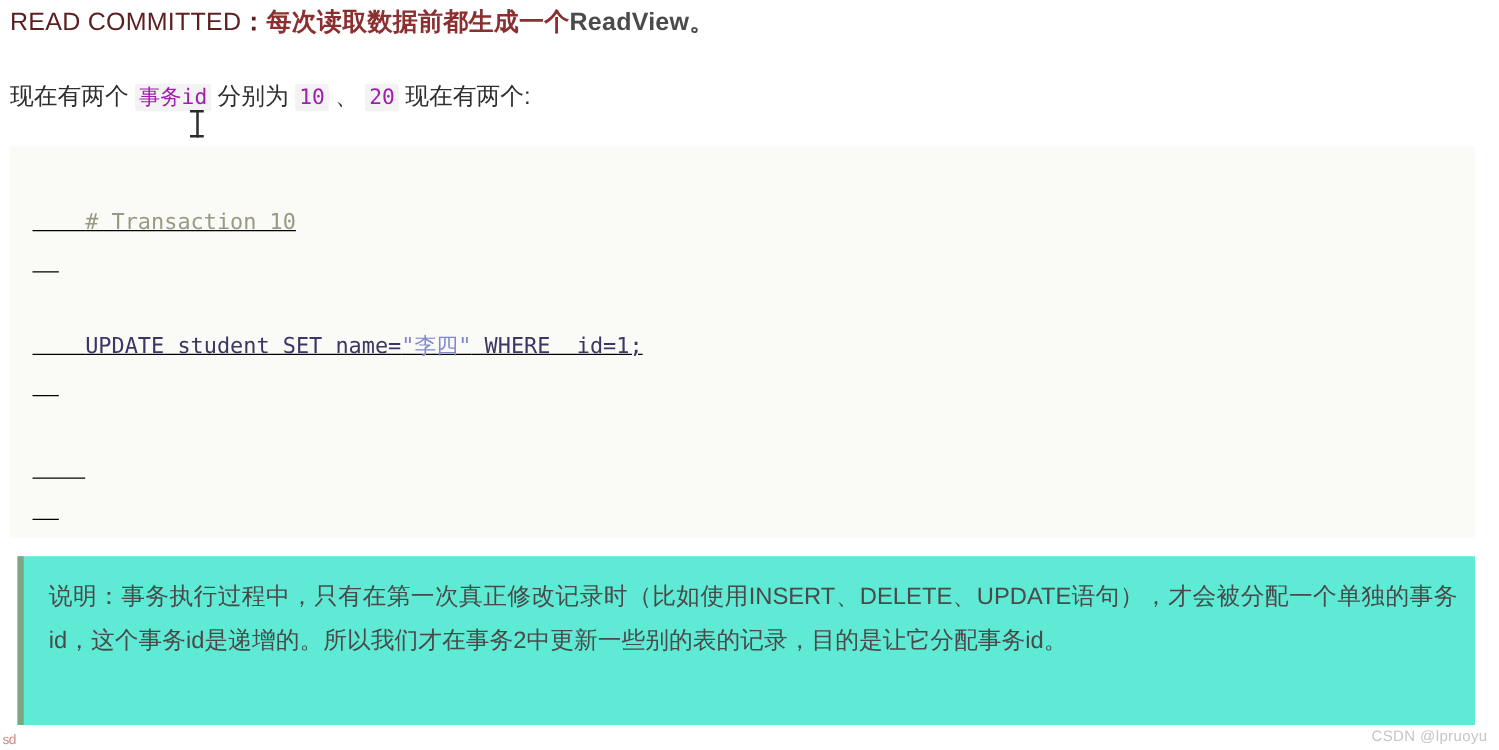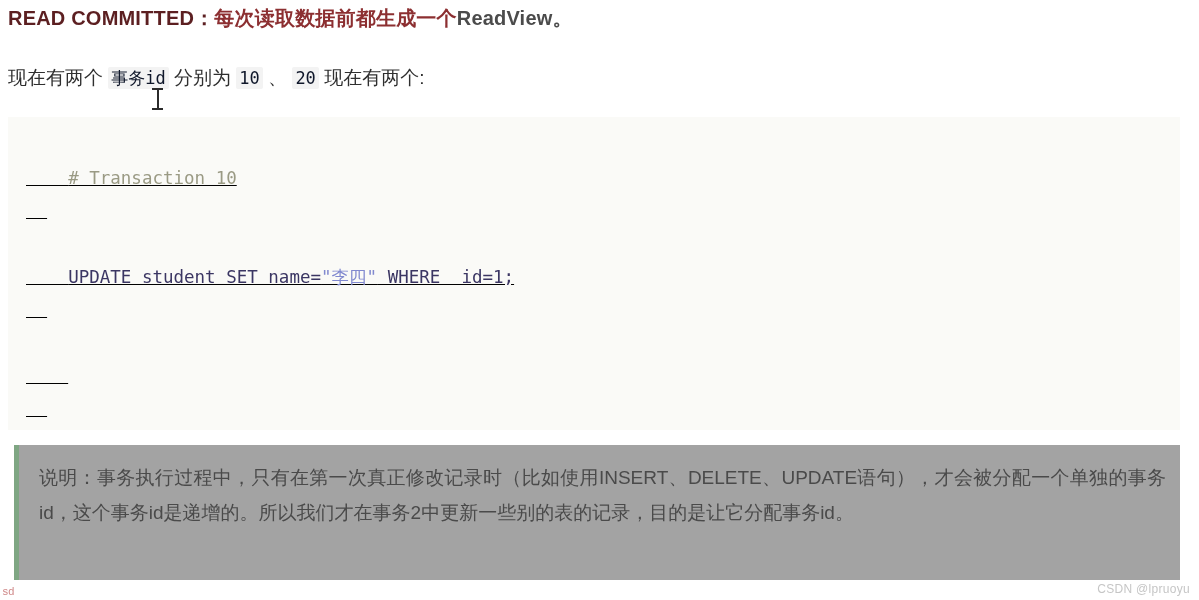--- a/index.html
+++ b/index.html
@@ -22,21 +22,21 @@
     left: 8px;
     top: 4px;
     font-size: 20px;
     line-height: 28px;
     font-weight: bold;
     color: #5c1f21;
     white-space: nowrap;
     letter-spacing: 0.2px;
   }
   .heading .hd-latin {
-    font-weight: bold;
+    font-weight: normal;
     color: #5c1f21;
   }
   .heading .hd-colon {
     font-weight: bold;
     color: #5c1f21;
   }
   .heading .hd-cjk {
     font-weight: bold;
     color: #8c2f31;
   }
@@ -56,21 +56,21 @@
   }
   .icode {
     font-family: "DejaVu Sans Mono", "Liberation Mono", monospace;
     font-size: 17px;
     color: #c9a227;
     background: #f3f3f3;
     padding: 1px 3px;
     border-radius: 2px;
   }
   .icode.amber {
-    color: #0f172a;
+    color: #a21caf;
   }
 
   
   .caret {
     position: absolute;
     left: 152px;
     top: 88px;
     width: 11px;
     height: 22px;
     pointer-events: none;
@@ -120,21 +120,21 @@
   .kw   { color: #3b3663; }       
   .str  { color: #8189cf; }
 
   
   .note {
     position: absolute;
     left: 14px;
     top: 445px;
     width: 1166px;
     height: 135px;
-    background: #a3a3a3;
+    background: #5eead4;
     border-left: 5px solid #7fa683;
     box-sizing: border-box;
     padding: 15px 14px 0 20px;
   }
   .note p {
     margin: 0;
     font-size: 19px;
     line-height: 35px;
     color: #4a4a4a;
     text-align: justify;
@@ -151,21 +151,20 @@
     letter-spacing: 0.3px;
     white-space: nowrap;
   }
   .corner-tag {
     position: absolute;
     left: 2px;
     bottom: 2px;
     font-size: 11px;
     color: #d08a8a;
     letter-spacing: -0.5px;
-    font-family: Liberation Mono, monospace;
   }
 </style>
 </head>
 <body>
 
 <div class="heading">
   <span class="hd-latin">READ COMMITTED</span><span class="hd-colon">：</span><span class="hd-cjk">每次读取数据前都生成一个</span><span class="hd-tail">ReadView。</span>
 </div>
 
 <div class="para">

